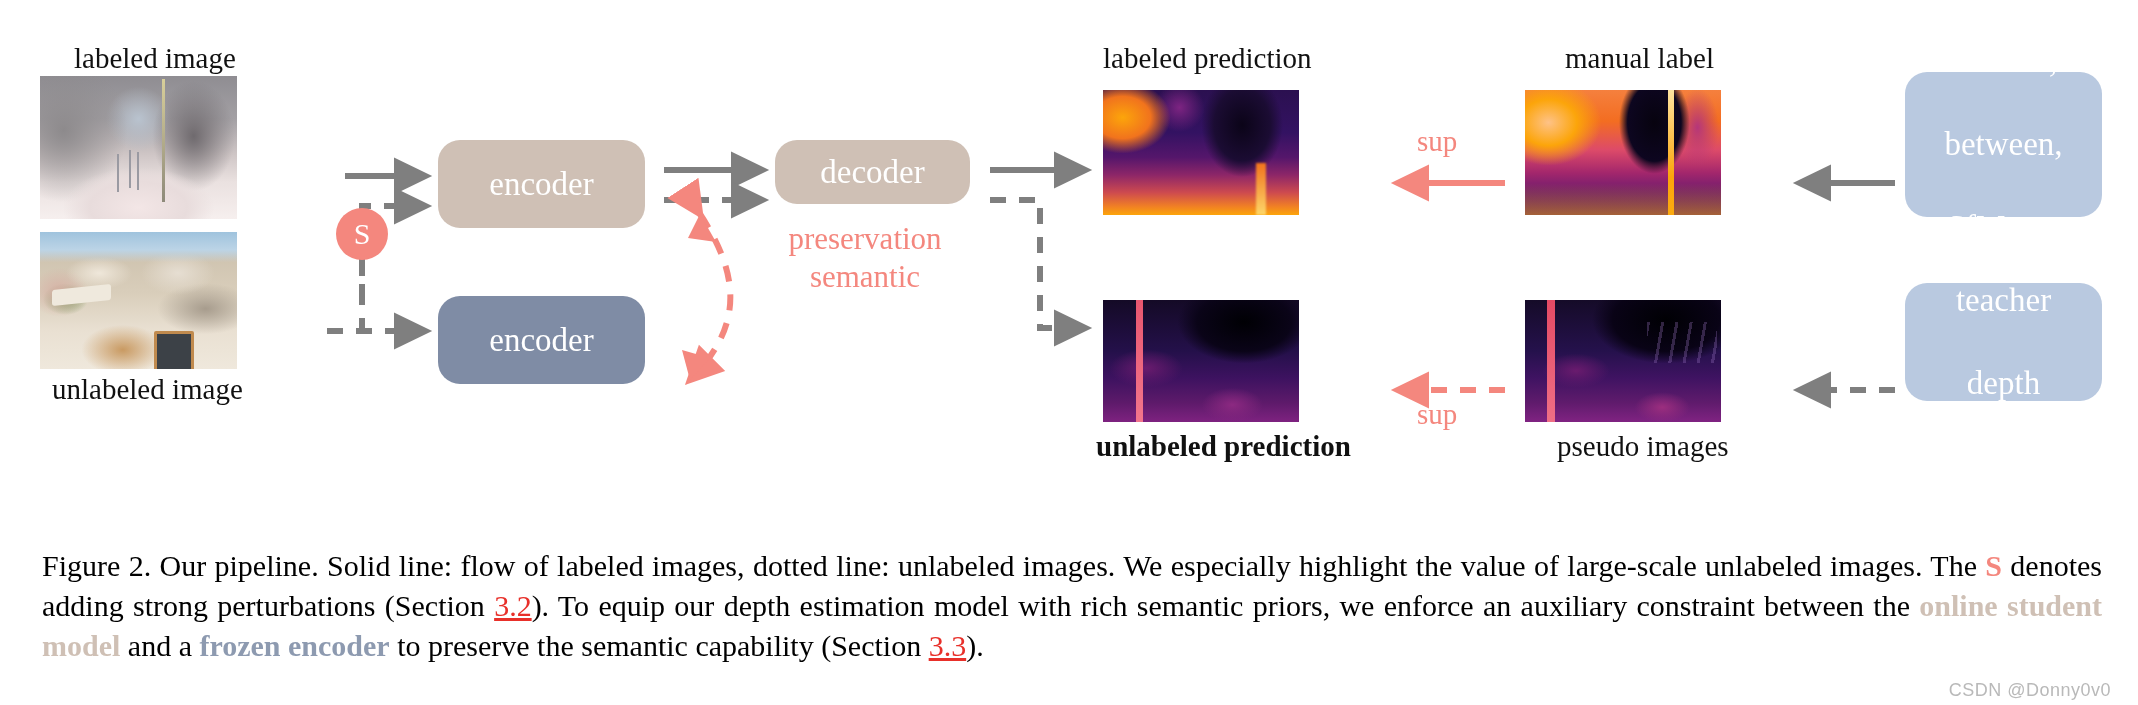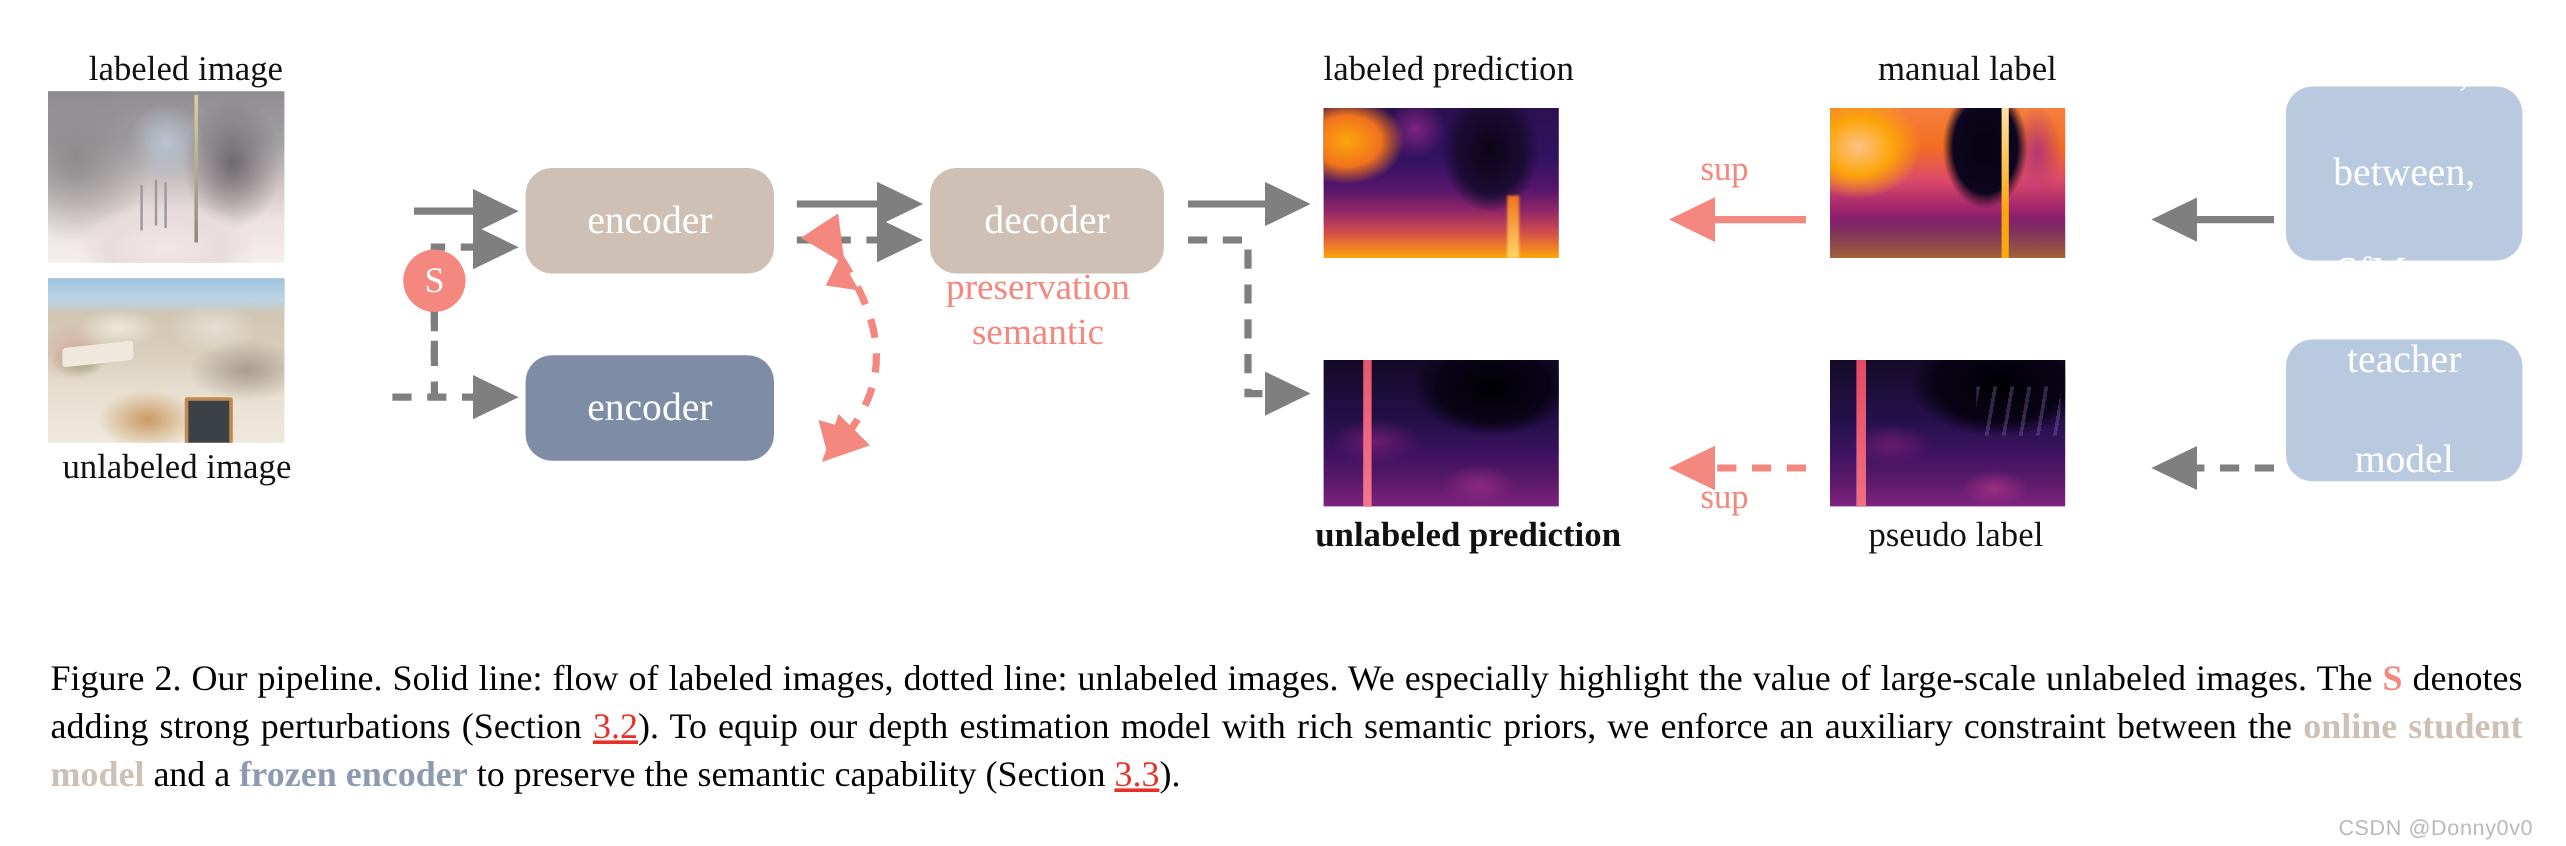--- a/index.html
+++ b/index.html
@@ -159,55 +159,55 @@
   </div>
 
   <div class="box box-tan" style="left:438px;top:112px;width:207px;height:88px;">
     <span>encoder</span>
   </div>
 
   <div class="box box-slate" style="left:438px;top:268px;width:207px;height:88px;">
     <span>encoder</span>
   </div>
 
-  <div class="box box-tan" style="left:775px;top:112px;width:195px;height:88px;">
+  <div class="box box-tan" style="left:775px;top:112px;width:195px;height:64px;">
     <span>decoder</span>
   </div>
 
   <div style="position:absolute;left:735px;top:192px;width:260px;text-align:center;
               color:#f4877e;font-size:31px;line-height:38px;">
     <div>preservation</div>
     <div>semantic</div>
   </div>
 
   <div class="lbl" style="left:1103px;top:16px;">labeled prediction</div>
   <div class="depth dp-lab" style="left:1103px;top:62px;width:196px;height:125px;"></div>
 
   <div class="depth dp-unl" style="left:1103px;top:272px;width:196px;height:122px;"></div>
   <div class="lbl" style="left:1096px;top:404px;font-weight:bold;">unlabeled prediction</div>
 
   <div class="lbl" style="left:1565px;top:16px;">manual label</div>
   <div class="depth dp-man" style="left:1525px;top:62px;width:196px;height:125px;"></div>
 
   <div class="depth dp-pse" style="left:1525px;top:272px;width:196px;height:122px;"></div>
-  <div class="lbl" style="left:1557px;top:404px;">pseudo label</div>
+  <div class="lbl" style="left:1557px;top:404px;">pseudo images</div>
 
   <div style="position:absolute;left:1417px;top:97px;font-size:29px;color:#f4877e;">sup</div>
   <div style="position:absolute;left:1417px;top:370px;font-size:29px;color:#f4877e;">sup</div>
 
   <div class="box box-blue" style="left:1905px;top:44px;width:197px;height:145px;flex-direction:column;">
     <div>LiDAR,</div>
     <div>between,</div>
     <div>
       <span>SfM, </span><span class="it">etc</span>
     </div>
   </div>
 
   <div class="box box-blue" style="left:1905px;top:255px;width:197px;height:118px;flex-direction:column;">
     <div>teacher</div>
-    <div>model</div>
+    <div>depth</div>
   </div>
 
 </div>
 
 <div class="caption"><span>Figure 2. Our pipeline. Solid line: flow of labeled images, dotted line: unlabeled images. We especially highlight the value of large-scale unlabeled images. The </span><span class="cap-s">S</span><span> denotes adding strong perturbations (Section </span><span class="cap-red">3.2</span><span>). To equip our depth estimation model with rich semantic priors, we enforce an auxiliary constraint between the </span><span class="cap-tan">online student model</span><span> and a </span><span class="cap-slate">frozen encoder</span><span> to preserve the semantic capability (Section </span><span class="cap-red">3.3</span><span>).</span></div>
 
 <div class="wm">CSDN @Donny0v0</div>
 
 </body></html>

